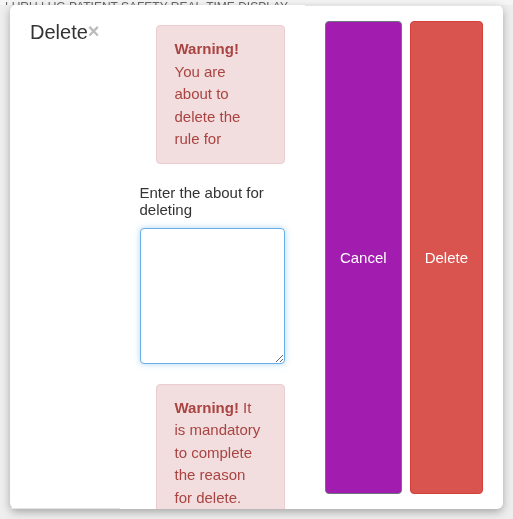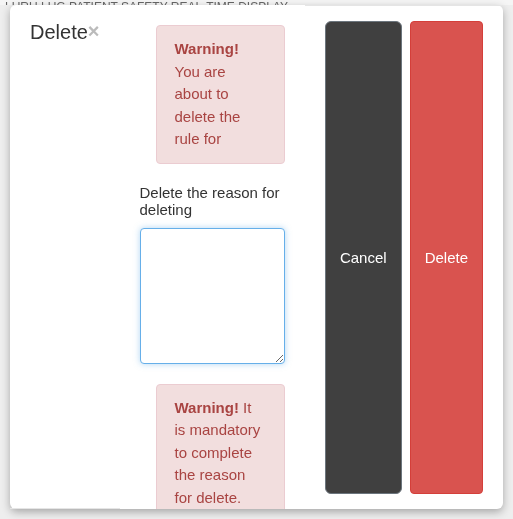--- a/index.html
+++ b/index.html
@@ -119,24 +119,23 @@
     }
     .btn {
       padding: 8px 14px;
       border-radius: 4px;
       font-size: 15px;
       border: 1px solid transparent;
       cursor: pointer;
       font-family: inherit;
     }
     .btn-secondary {
-      background: #404040;
+      background: #a21caf;
       border-color: #6c757d;
       color: #fff;
-      border-radius: 6px;
     }
     .btn-danger {
       background: #d9534f;
       border-color: #d43f3a;
       color: #fff;
     }
   </style>
 </head>
 <body>
 
@@ -148,21 +147,21 @@
   <div class="modal-header">
     <div class="modal-title">Delete</div>
     <button class="close-btn">×</button>
   </div>
 
   <div class="modal-body">
     <div class="alert">
       <strong>Warning!</strong><span> You are about to delete the rule for</span>
     </div>
 
-    <label class="form-label">Delete the reason for deleting</label>
+    <label class="form-label">Enter the about for deleting</label>
     <textarea class="textarea" value="" style=""></textarea>
 
     <div class="alert alert-second">
       <strong>Warning!</strong><span> It is mandatory to complete the reason for delete.</span>
     </div>
   </div>
 
   <div class="modal-footer">
     <button class="btn btn-secondary">Cancel</button>
     <button class="btn btn-danger">Delete</button>

